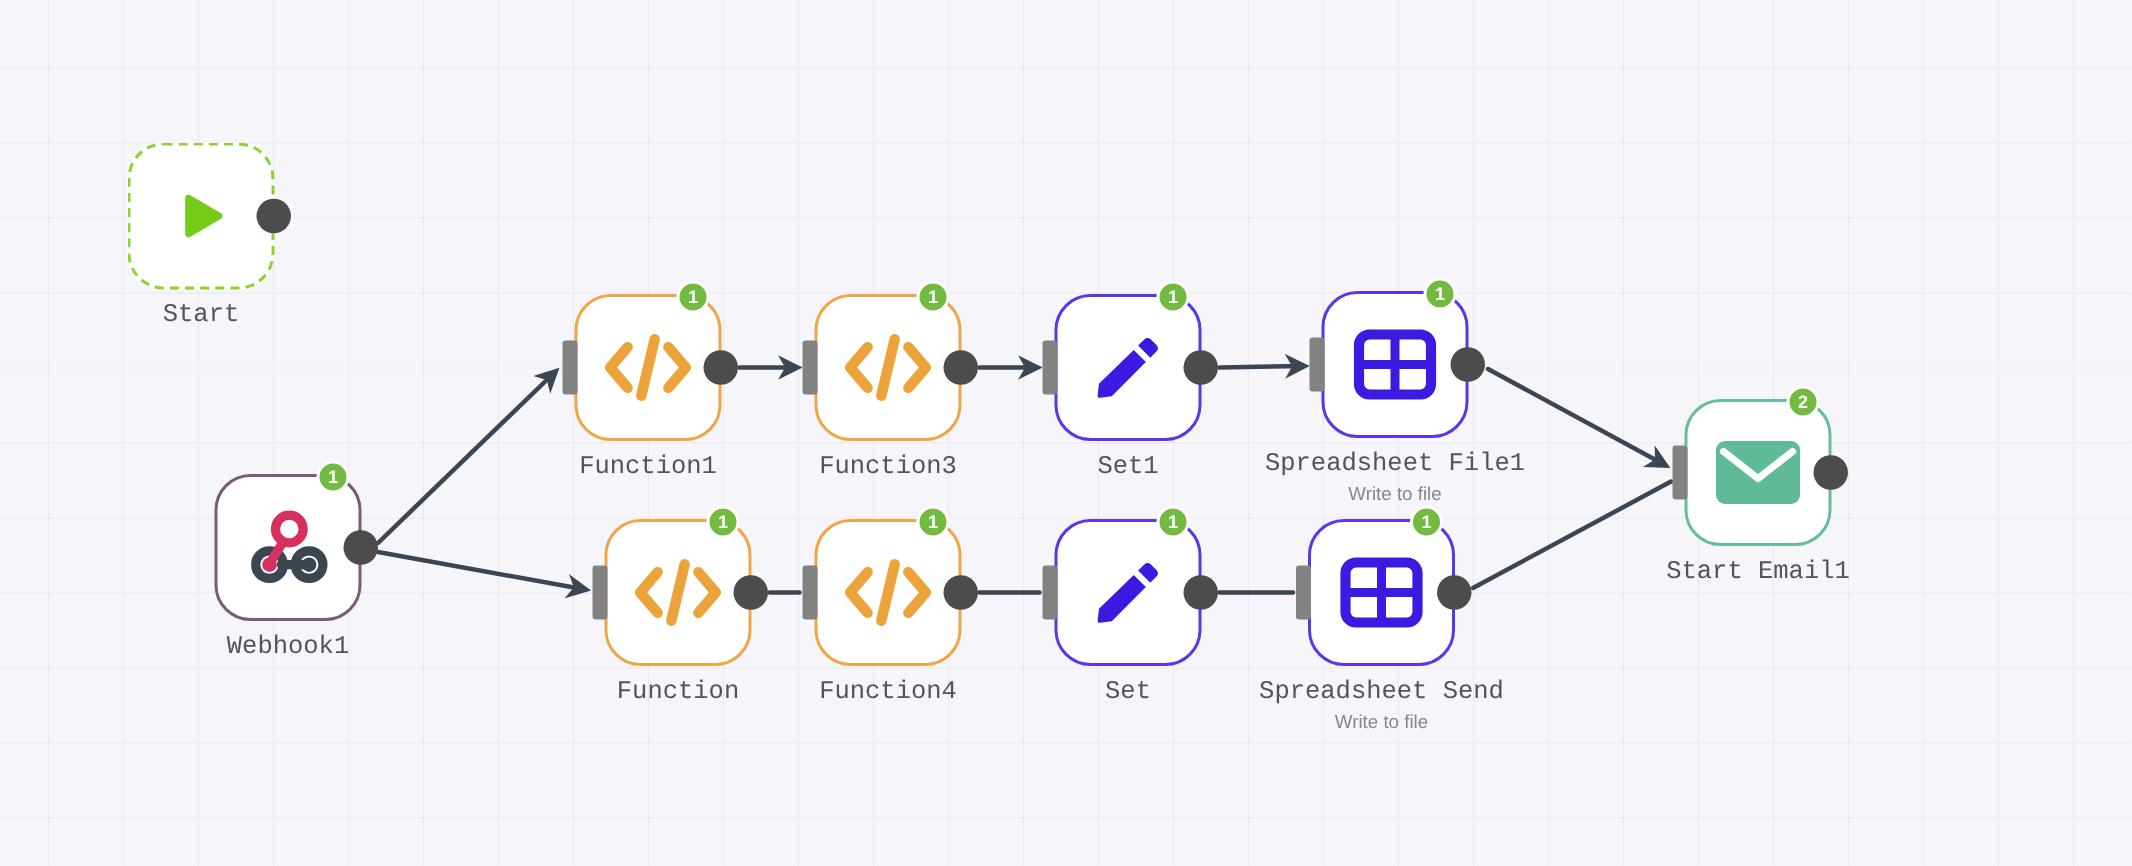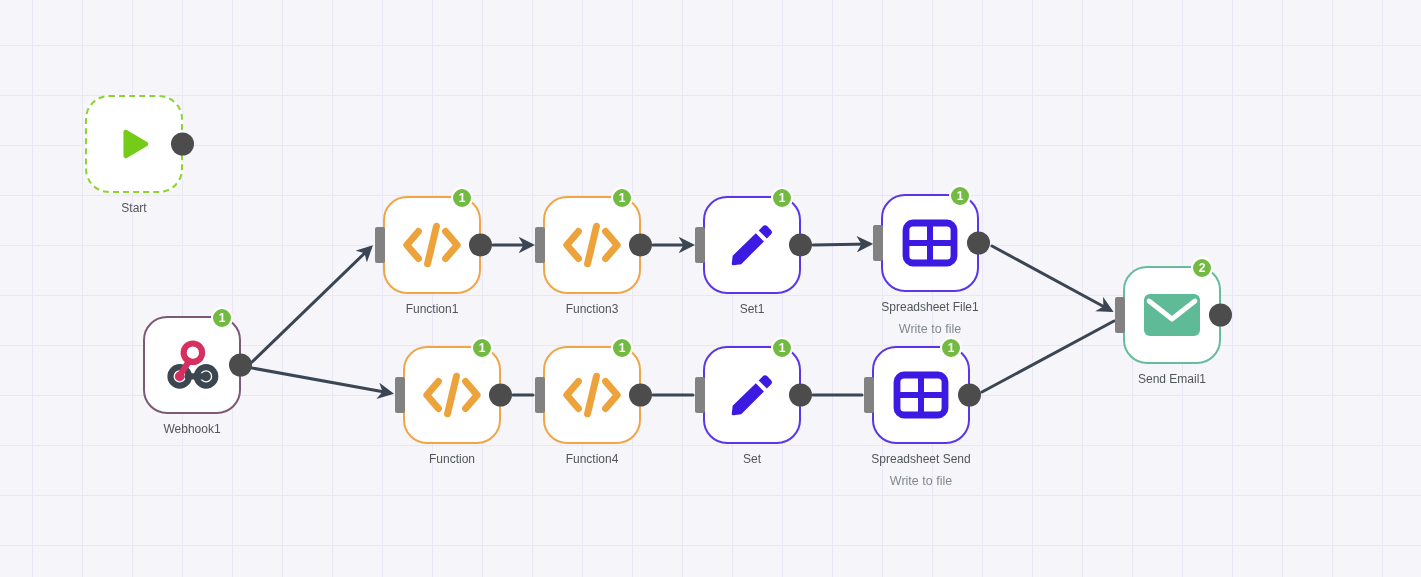--- a/index.html
+++ b/index.html
@@ -43,21 +43,21 @@
     width:23px;height:23px;border-radius:50%;
     background:var(--port_out,#4c4c4c);
   }
   .port-in{
     left:-10px;top:50%;transform:translateY(-50%);
     width:10px;height:36px;border-radius:2px;
     background:var(--port_in,#828282);
   }
   .label{
     position:absolute;top:104px;left:50%;transform:translateX(-50%);
-    white-space:nowrap;font-size:12px;color:var(--label,#515559);
+    white-space:nowrap;font-size:17px;color:var(--label,#515559);font-family:Liberation Mono, monospace;
   }
   .sublabel{
     position:absolute;top:126px;left:50%;transform:translateX(-50%);
     white-space:nowrap;font-size:12.5px;color:var(--sublabel,#828890);
   }
 </style>
 </head>
 <body>
 
 <div id="canvas">
@@ -166,21 +166,21 @@
   <div class="node" style="left: 1123px; top: 266px; border-color: rgb(102, 188, 155);">
     <span class="badge">2</span>
     <span class="port port-in"></span>
     <span class="port port-out"></span>
     <span class="icon">
       <svg width="56" height="42" viewBox="0 0 28 21">
         <rect width="28" height="21" rx="3" fill="#5fba97"></rect>
         <path d="M2.5 3.5 L14 12.5 L25.5 3.5" stroke="#ffffff" stroke-width="2.4" fill="none" stroke-linecap="round" stroke-linejoin="round"></path>
       </svg>
     </span>
-    <span class="label">Send Email1</span>
+    <span class="label">Start Email1</span>
   </div>
 
   <div class="node" style="left: 403px; top: 346px; border-color: rgb(240, 166, 72);">
     <span class="badge">1</span>
     <span class="port port-in"></span>
     <span class="port port-out"></span>
     <span class="icon">
       <svg width="62" height="46" viewBox="0 0 32 23">
         <path d="M9 4.5 L3 11.5 L9 18.5" fill="none" stroke="#eda33c" stroke-width="3.6" stroke-linecap="round" stroke-linejoin="round"></path>
         <path d="M23 4.5 L29 11.5 L23 18.5" fill="none" stroke="#eda33c" stroke-width="3.6" stroke-linecap="round" stroke-linejoin="round"></path>

